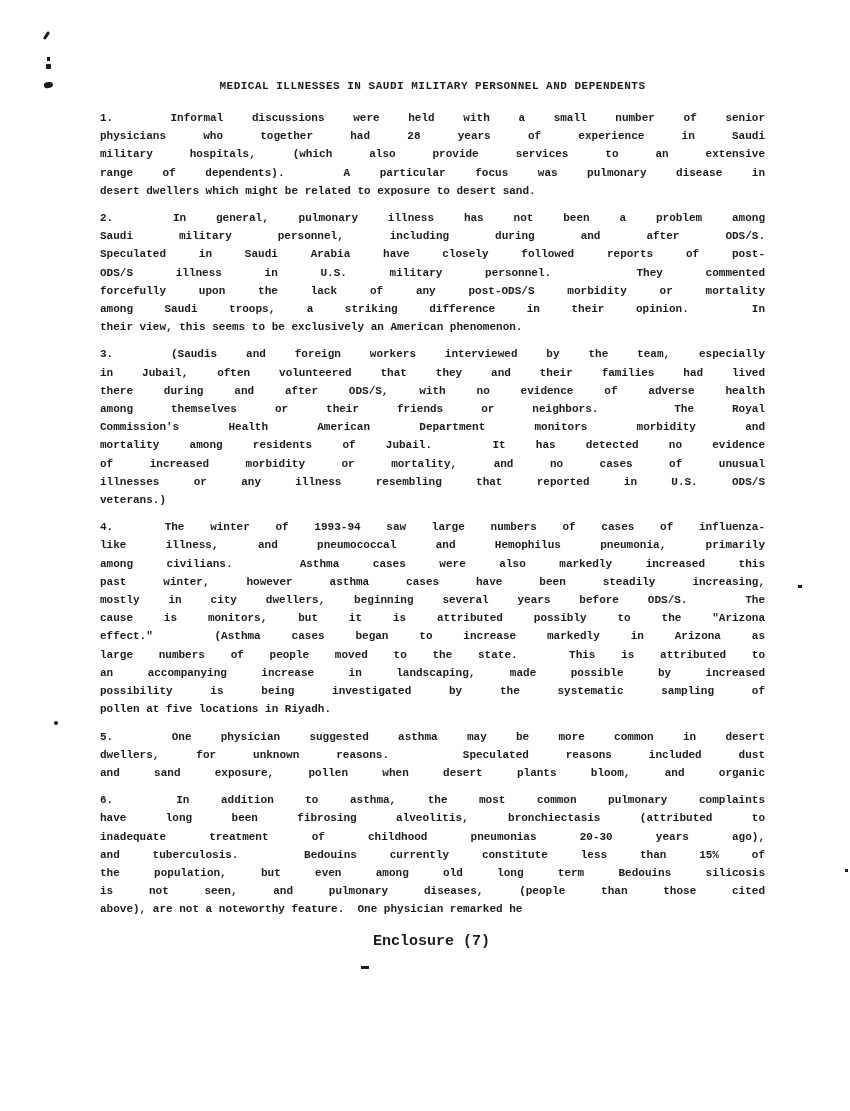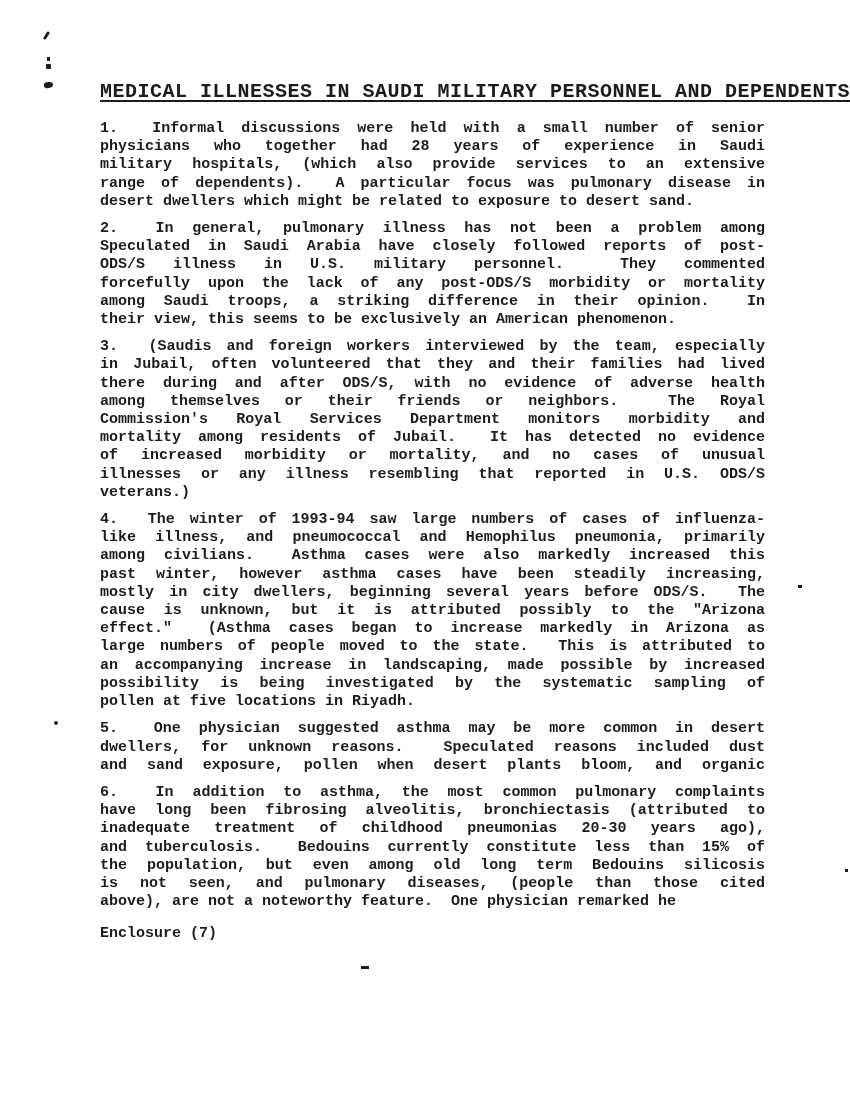--- a/index.html
+++ b/index.html
@@ -15,46 +15,45 @@
     overflow: hidden;
   }
   .content {
     position: absolute;
     left: 100px;
     top: 80px;
     width: 665px;
   }
   .title {
     margin: 0 0 17px 0;
-    font-size: 20px;
+    font-size: 11px;
     font-weight: bold;
     letter-spacing: 0.5px;
     text-align: center;
     white-space: nowrap;
-    text-decoration: underline;
     text-decoration-thickness: 1.5px;
     text-underline-offset: 3px;
   }
   .para {
     margin: 0 0 9px 0;
-    font-size: 15px;
+    font-size: 11px;
     font-weight: bold;
     line-height: 18.2px;
   }
   .line {
     display: block;
     text-align: justify;
     text-align-last: justify;
   }
   .line.last { text-align-last: left; }
   .footer {
     margin-top: 14px;
     font-size: 15px;
     font-weight: bold;
-    text-align: left;
+    text-align: center;
     padding-right: 2px;
   }
   .artifact {
     position: absolute;
     background: var(--ink);
   }
   .a-slash  { left:45px;  top:31px;  width:3px; height:9px; border-radius:2px; transform: rotate(32deg); }
   .a-dot1   { left:47px;  top:57px;  width:3px; height:4px; }
   .a-dot2   { left:46px;  top:64px;  width:5px; height:5px; border-radius:1px; }
   .a-blob   { left:44px;  top:82px;  width:9px; height:6px; border-radius:45% 55% 60% 40%; transform: rotate(-8deg); }
@@ -82,44 +81,45 @@
     <div>
         <p class="para">
           <span class="line">1.&nbsp; Informal discussions were held with a small number of senior</span>
           <span class="line">physicians who together had 28 years of experience in Saudi</span>
           <span class="line">military hospitals, (which also provide services to an extensive</span>
           <span class="line">range of dependents).&nbsp; A particular focus was pulmonary disease in</span>
           <span class="line last">desert dwellers which might be related to exposure to desert sand.</span>
         </p>
         <p class="para">
           <span class="line">2.&nbsp; In general, pulmonary illness has not been a problem among</span>
+          <span class="line">Saudi military personnel, including during and after ODS/S.</span>
           <span class="line">Speculated in Saudi Arabia have closely followed reports of post-</span>
           <span class="line">ODS/S illness in U.S. military personnel.&nbsp; They commented</span>
           <span class="line">forcefully upon the lack of any post-ODS/S morbidity or mortality</span>
           <span class="line">among Saudi troops, a striking difference in their opinion.&nbsp; In</span>
           <span class="line last">their view, this seems to be exclusively an American phenomenon.</span>
         </p>
         <p class="para">
           <span class="line">3.&nbsp; (Saudis and foreign workers interviewed by the team, especially</span>
           <span class="line">in Jubail, often volunteered that they and their families had lived</span>
           <span class="line">there during and after ODS/S, with no evidence of adverse health</span>
           <span class="line">among themselves or their friends or neighbors.&nbsp; The Royal</span>
-          <span class="line">Commission's Royal Services Department monitors morbidity and</span>
+          <span class="line">Commission's Health American Department monitors morbidity and</span>
           <span class="line">mortality among residents of Jubail.&nbsp; It has detected no evidence</span>
           <span class="line">of increased morbidity or mortality, and no cases of unusual</span>
           <span class="line">illnesses or any illness resembling that reported in U.S. ODS/S</span>
           <span class="line last">veterans.)</span>
         </p>
         <p class="para">
           <span class="line">4.&nbsp; The winter of 1993-94 saw large numbers of cases of influenza-</span>
           <span class="line">like illness, and pneumococcal and Hemophilus pneumonia, primarily</span>
           <span class="line">among civilians.&nbsp; Asthma cases were also markedly increased this</span>
           <span class="line">past winter, however asthma cases have been steadily increasing,</span>
           <span class="line">mostly in city dwellers, beginning several years before ODS/S.&nbsp; The</span>
-          <span class="line">cause is unknown, but it is attributed possibly to the "Arizona</span>
+          <span class="line">cause is monitors, but it is attributed possibly to the "Arizona</span>
           <span class="line">effect."&nbsp; (Asthma cases began to increase markedly in Arizona as</span>
           <span class="line">large numbers of people moved to the state.&nbsp; This is attributed to</span>
           <span class="line">an accompanying increase in landscaping, made possible by increased</span>
           <span class="line">possibility is being investigated by the systematic sampling of</span>
           <span class="line last">pollen at five locations in Riyadh.</span>
         </p>
         <p class="para">
           <span class="line">5.&nbsp; One physician suggested asthma may be more common in desert</span>
           <span class="line">dwellers, for unknown reasons.&nbsp; Speculated reasons included dust</span>
           <span class="line">and sand exposure, pollen when desert plants bloom, and organic</span>

